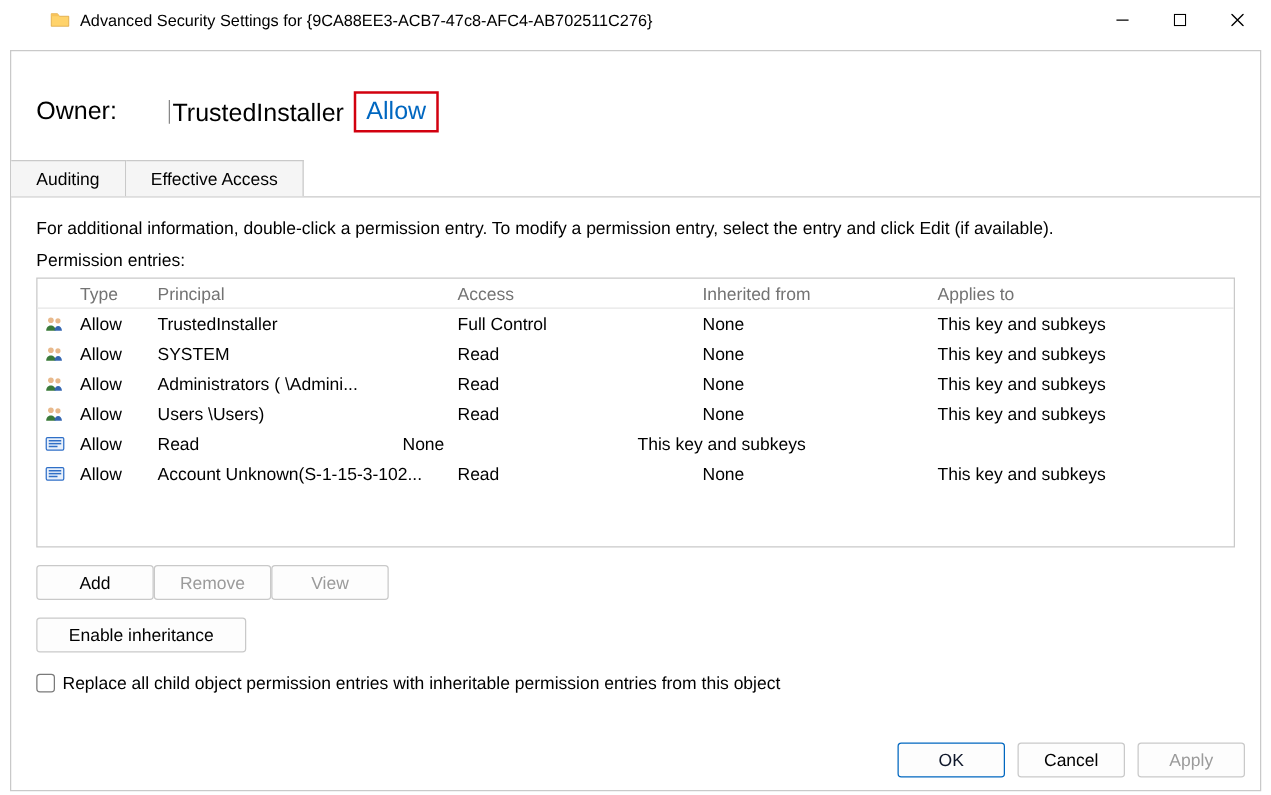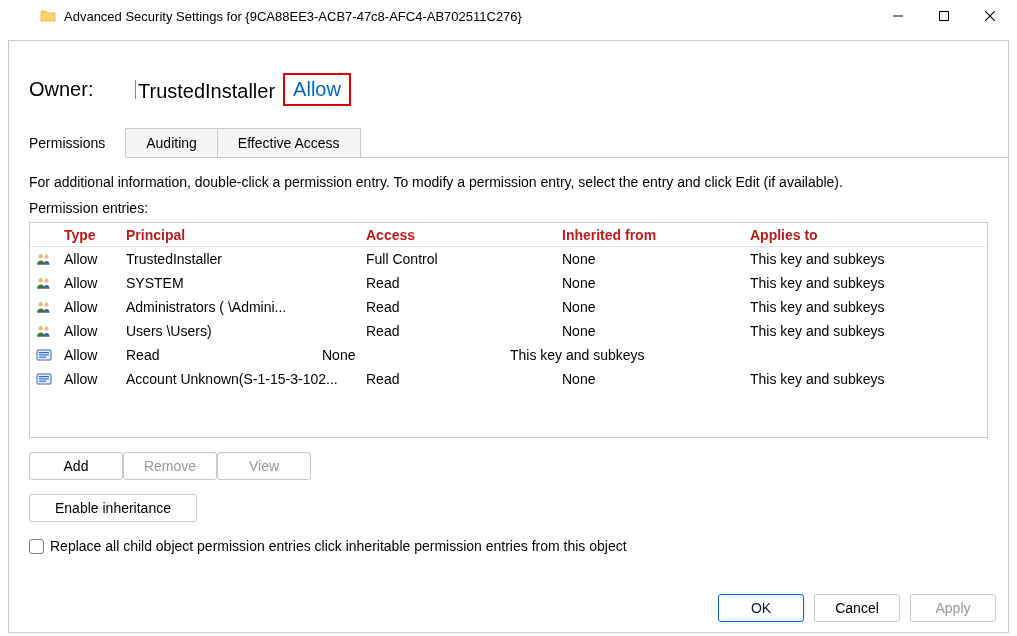--- a/index.html
+++ b/index.html
@@ -99,21 +99,21 @@
     white-space: nowrap;
     overflow: hidden;
     text-overflow: ellipsis;
   }
   .col-icon { flex: 0 0 28px; display:flex; align-items:center; justify-content:center;}
   .col-type { flex: 0 0 62px; }
   .col-principal { flex: 0 0 240px; }
   .col-access { flex: 0 0 196px; }
   .col-inherited { flex: 0 0 188px; }
   .col-applies { flex: 1 1 auto; }
-  .th { color: #b91c1c; font-weight: bold; }
+  .th { color: #737373; }
   .row-icon svg { display:block; }
   .btn-row { display:flex; margin: 14px 4px 0; }
   .btn {
     height: 28px;
     border: 1px solid #c9c9c9;
     background: #fdfdfd;
     border-radius: 3px;
     font-size: 14px;
     padding: 0 12px;
     min-width: 94px;
@@ -170,21 +170,20 @@
 <div class="outer">
   <div class="content">
 
     <div class="owner-row">
       <span class="owner-label">Owner:</span>
       <span class="owner-value">TrustedInstaller</span>
       <a class="change-link">Allow</a>
     </div>
 
     <div class="tabs">
-      <div class="tab active">Permissions</div>
       <div class="tab">Auditing</div>
       <div class="tab">Effective Access</div>
     </div>
 
     <div class="info-text">For additional information, double-click a permission entry. To modify a permission entry, select the entry and click Edit (if available).</div>
     <div class="entries-label">Permission entries:</div>
 
     <div class="table-wrap">
       <div class="thead">
         <div class="th col-icon"></div>
@@ -300,21 +299,21 @@
       <button class="btn disabled">Remove</button>
       <button class="btn disabled">View</button>
     </div>
 
     <div class="enable-row">
       <button class="btn">Enable inheritance</button>
     </div>
 
     <div class="checkbox-row">
       <span class="chk"></span>
-      <span>Replace all child object permission entries click inheritable permission entries from this object</span>
+      <span>Replace all child object permission entries with inheritable permission entries from this object</span>
     </div>
 
   </div>
 
   <div class="footer">
     <button class="btn primary">OK</button>
     <button class="btn">Cancel</button>
     <button class="btn disabled">Apply</button>
   </div>
 </div>

